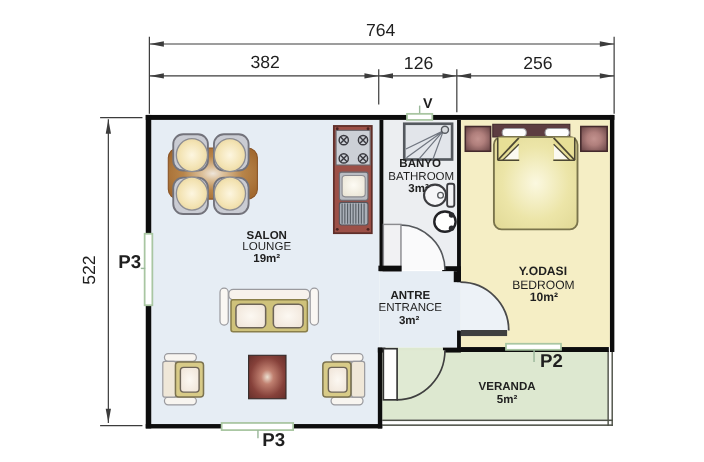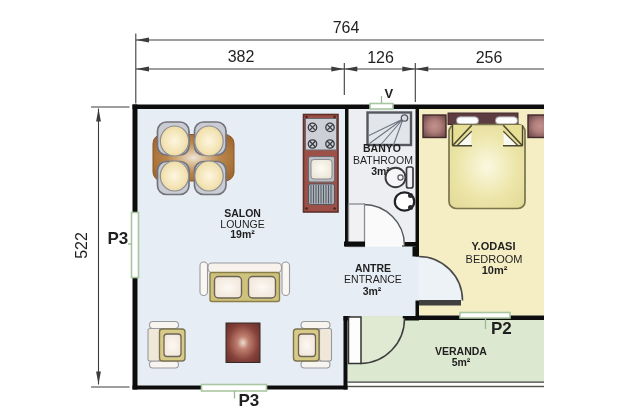--- a/index.html
+++ b/index.html
@@ -1,16 +1,16 @@
 <!DOCTYPE html>
 <html><head>
 <meta charset="utf-8">
 <style>
   html,body{margin:0;padding:0;background:#ffffff;}
-  #stage{position:relative;width:544px;height:420px;background:#c2410c;overflow:hidden;}
+  #stage{position:relative;width:640px;height:420px;background:#c2410c;overflow:hidden;}
   svg{position:absolute;left:0;top:0;}
   text{font-family:"Liberation Sans", sans-serif;fill:#1f1f1f;}
 </style>
 </head>
 <body>
 <div id="stage">
 <svg width="640" height="420" viewBox="0 0 640 420">
 <defs>
   <radialGradient id="gTable" cx="50%" cy="50%" r="60%">
     <stop offset="0%" stop-color="#eee5da"></stop>

